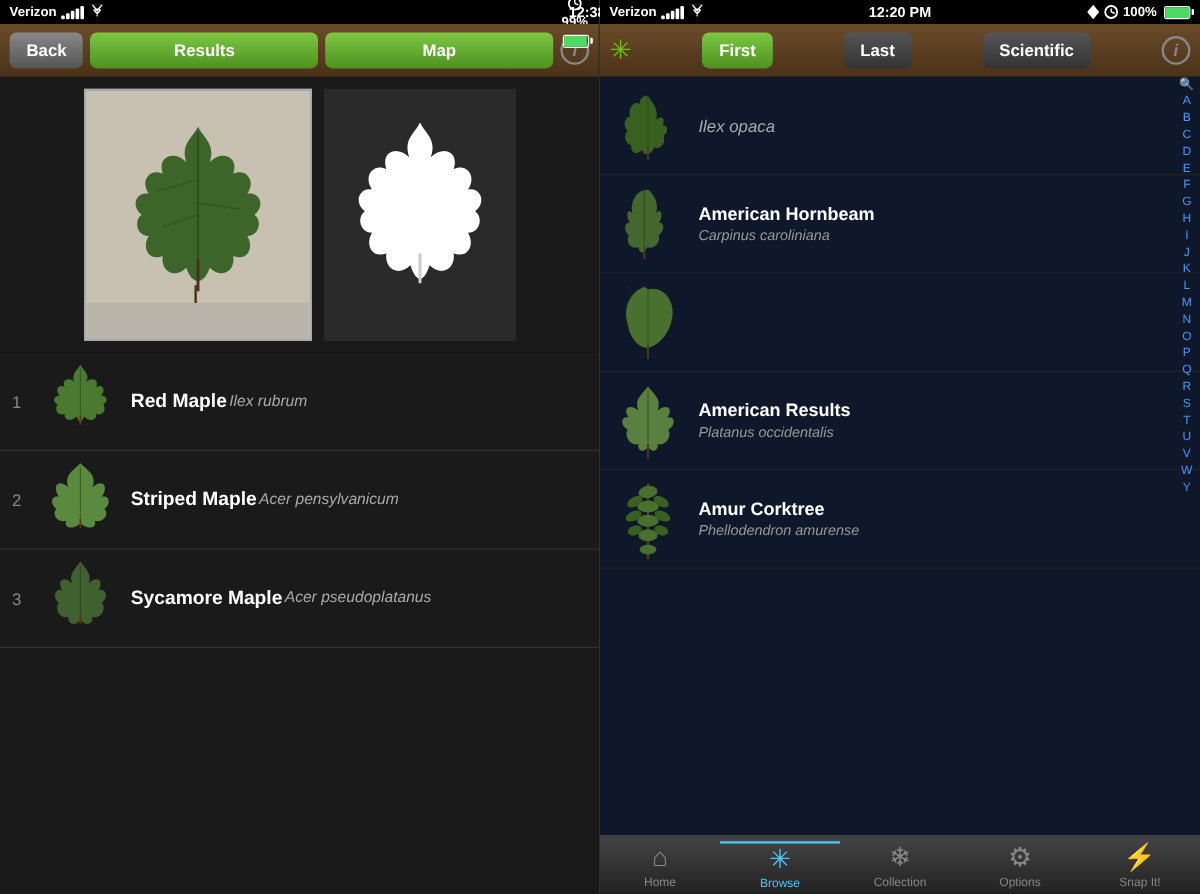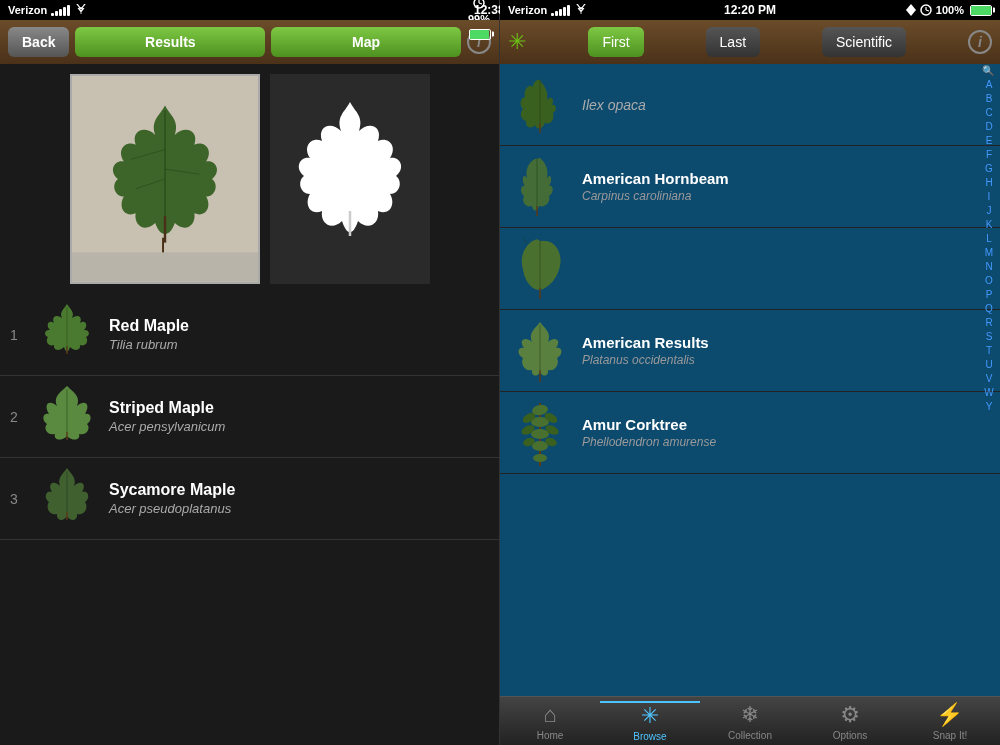--- a/index.html
+++ b/index.html
@@ -153,21 +153,21 @@
 
     .result-leaf-img {
       width: 65px;
       height: 65px;
       flex-shrink: 0;
       display: flex;
       align-items: center;
       justify-content: center;
     }
 
-    .result-text { display: flex; flex-direction: column; gap: 2px; }
+    .result-text { display: flex; gap: 2px; }
     .result-common { color: #fff; font-size: 16px; font-weight: bold; }
     .result-scientific { color: #aaa; font-size: 13px; font-style: italic; }
 
     
     .right-panel {
       width: 500px;
       height: 745px;
       background: #000;
       display: flex;
       flex-direction: column;
@@ -200,37 +200,37 @@
       color: #6cc015;
       font-size: 22px;
     }
 
     .sort-btn {
       height: 30px;
       padding: 0 14px;
       border-radius: 6px;
       border: none;
       font-size: 14px;
-      font-weight: 400;
+      font-weight: 700;
       cursor: pointer;
       color: #fff;
     }
 
     .sort-btn-active {
       background: linear-gradient(180deg, #7dc843 0%, #4e9120 100%);
     }
 
     .sort-btn-inactive {
       background: linear-gradient(180deg, #555 0%, #333 100%);
     }
 
     .browse-list {
       flex: 1;
       overflow-y: auto;
-      background: #0c4a6e;
+      background: #0f172a;
     }
 
     .browse-item {
       display: flex;
       align-items: center;
       padding: 8px 10px;
       border-bottom: 1px solid #222;
       gap: 12px;
       min-height: 80px;
     }
@@ -422,21 +422,21 @@
         <svg viewBox="0 0 60 65" width="60" height="65">
           <g transform="translate(30,30)">
             <path d="M0,-28 C3,-23 8,-20 5,-14 C10,-18 16,-16 13,-9 C18,-13 22,-7 17,-2 C22,-3 24,3 19,5 C22,9 19,15 13,13 C14,18 8,20 3,15 C1,21 -1,21 -3,15 C-8,20 -14,18 -13,13 C-19,15 -22,9 -19,5 C-24,3 -22,-3 -17,-2 C-22,-7 -18,-13 -13,-9 C-16,-16 -10,-18 -5,-14 C-8,-20 -3,-23 0,-28Z" fill="#4a7a30"></path>
             <line x1="0" y1="-25" x2="0" y2="14" stroke="#2a4a18" stroke-width="1" opacity="0.6"></line>
             <line x1="0" y1="14" x2="0" y2="22" stroke="#5a3818" stroke-width="1.5"></line>
           </g>
         </svg>
       </div>
       <div class="result-text">
         <span class="result-common">Red Maple</span>
-        <span class="result-scientific">Tilia rubrum</span>
+        <span class="result-scientific">Ilex rubrum</span>
       </div>
     </div>
 
     <div class="result-item">
       <span class="result-number">2</span>
       <div class="result-leaf-img">
         <svg viewBox="0 0 60 65" width="60" height="65">
           <g transform="translate(30,30)">
             <path d="M0,-28 C6,-22 14,-18 10,-8 C18,-15 24,-10 18,0 C24,-2 26,6 20,10 C24,14 20,22 12,20 C14,26 6,28 0,22 C-6,28 -14,26 -12,20 C-20,22 -24,14 -20,10 C-26,6 -24,-2 -18,0 C-24,-10 -18,-15 -10,-8 C-14,-18 -6,-22 0,-28Z" fill="#5a8a40"></path>
             <line x1="0" y1="-25" x2="0" y2="18" stroke="#2a4a18" stroke-width="1" opacity="0.6"></line>

